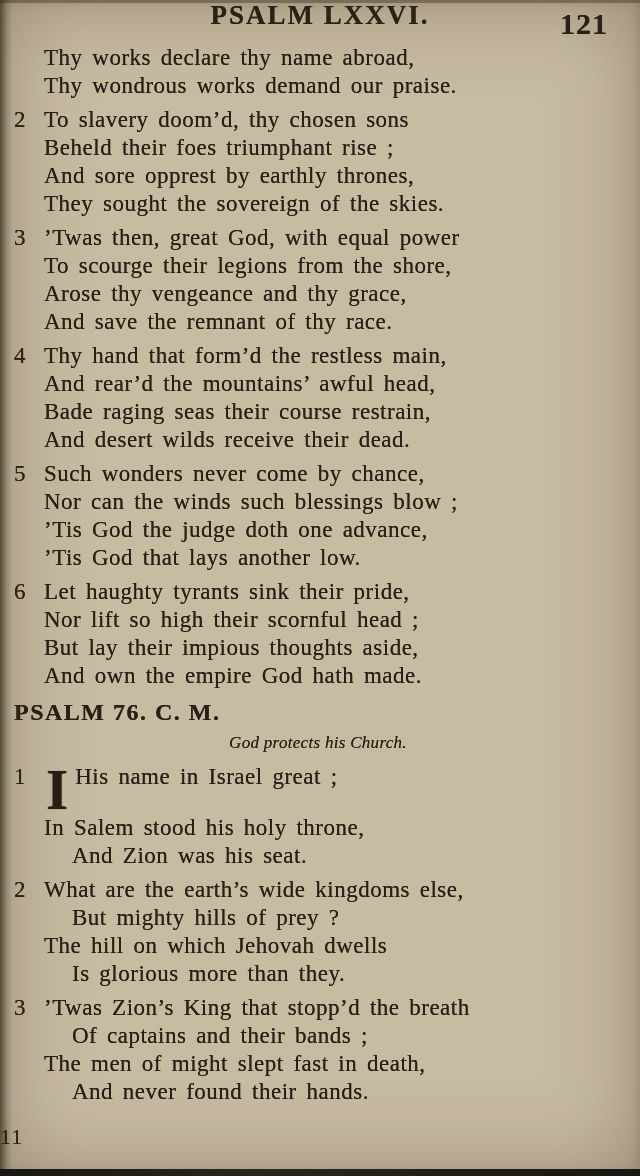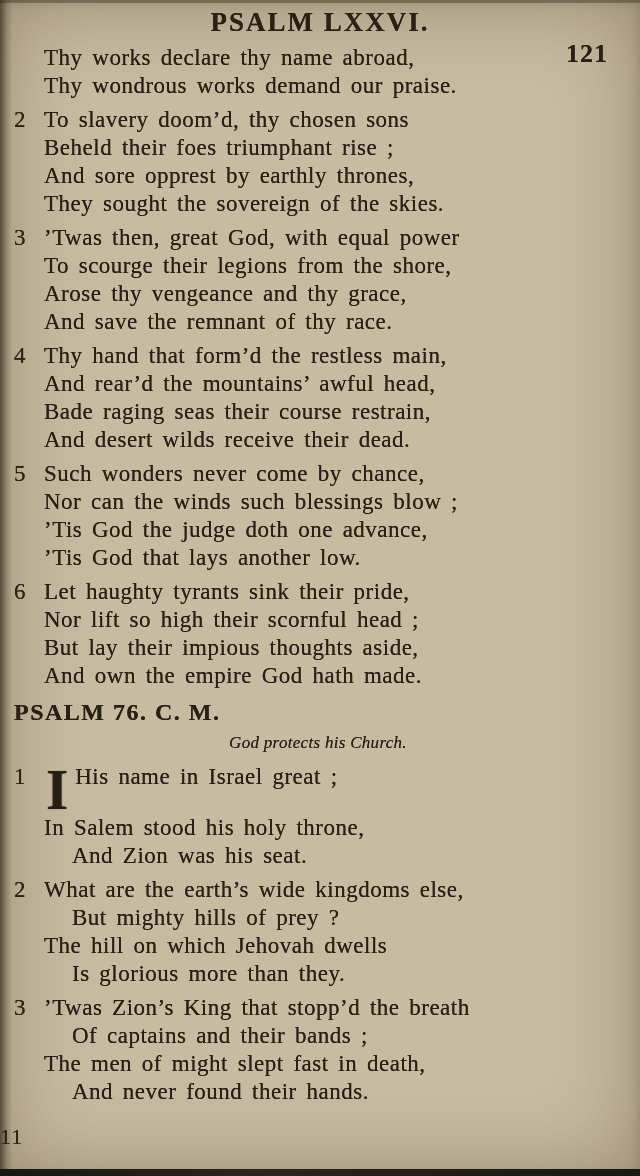--- a/index.html
+++ b/index.html
@@ -28,31 +28,30 @@
   }
   .bottom-edge {
     position: absolute; left: 0; right: 0; bottom: 0; height: 7px; z-index: 7;
     background: linear-gradient(90deg, #191713, #2a261e 40%, #191713);
   }
   .top-edge {
     position: absolute; left: 0; right: 0; top: 0; height: 3px; z-index: 7;
     background: rgba(40,32,18,0.35);
   }
 
-  .header { position: relative; z-index: 2; padding-top: 7px; height: 42px; }
+  .header { position: relative; z-index: 2; padding-top: 0; height: 42px; }
   .title {
     display: block; text-align: center;
     font-size: 27px; font-weight: bold; letter-spacing: 2px;
     text-shadow: 0 0 0.6px rgba(40,30,18,0.9);
   }
   .pagenum {
     position: absolute; right: 32px; top: 7px;
-    font-size: 26px; font-weight: bold; letter-spacing: 1px;
+    font-size: 30px; font-weight: bold; letter-spacing: 1px;
     text-shadow: 0 0 0.6px rgba(40,30,18,0.9);
-    margin-top: 32px;
   }
 
   .content { position: relative; z-index: 2; padding: 2px 18px 0 14px; }
   .stanza { position: relative; padding-left: 30px; margin-bottom: 6px; }
   .vnum {
     position: absolute; left: 0; top: 0; width: 28px;
     font-size: 23px; line-height: 28px;
     text-shadow: 0 0 0.5px rgba(40,30,18,0.85);
   }
   .line {

